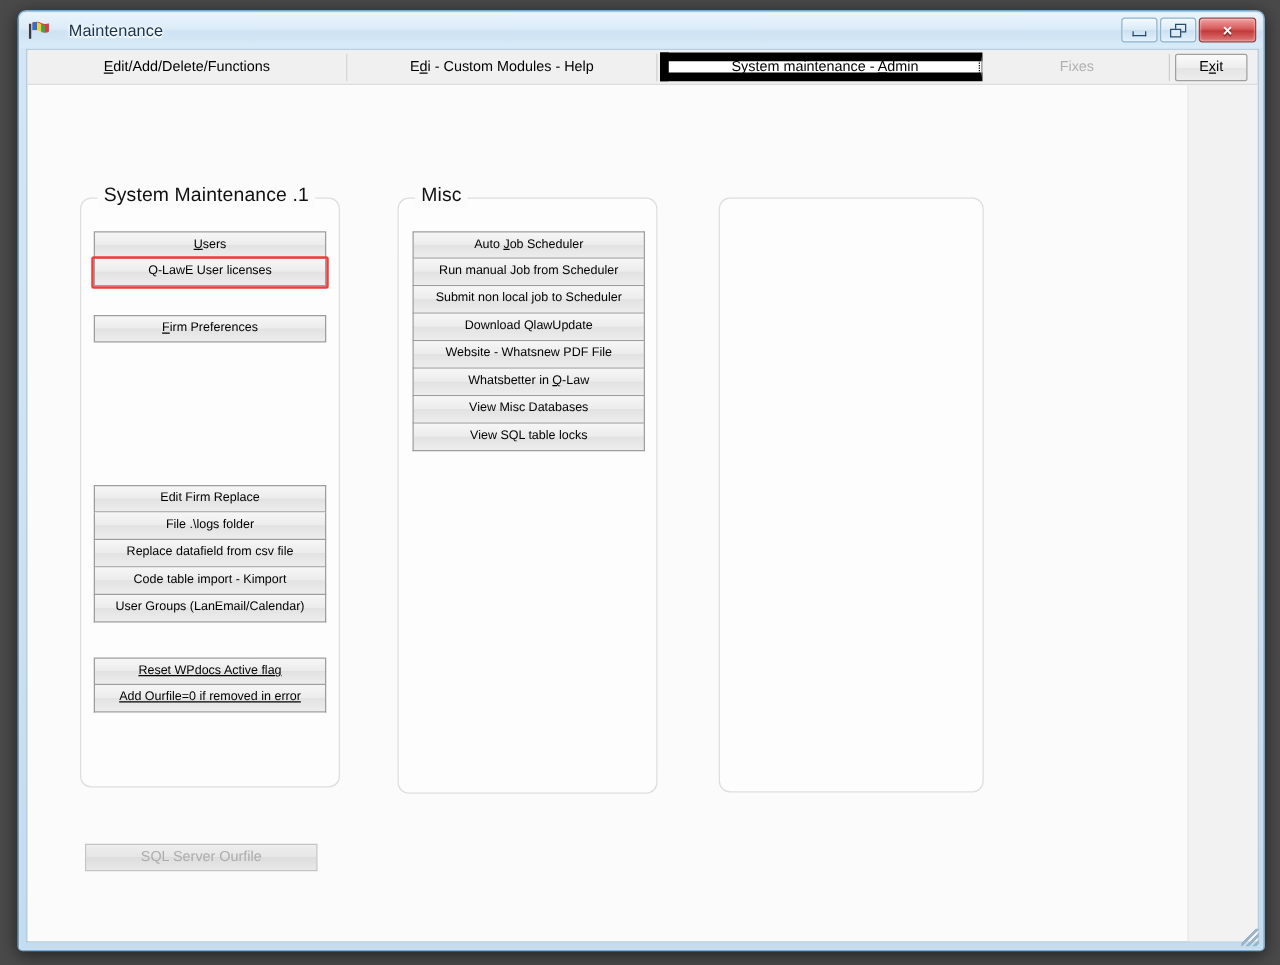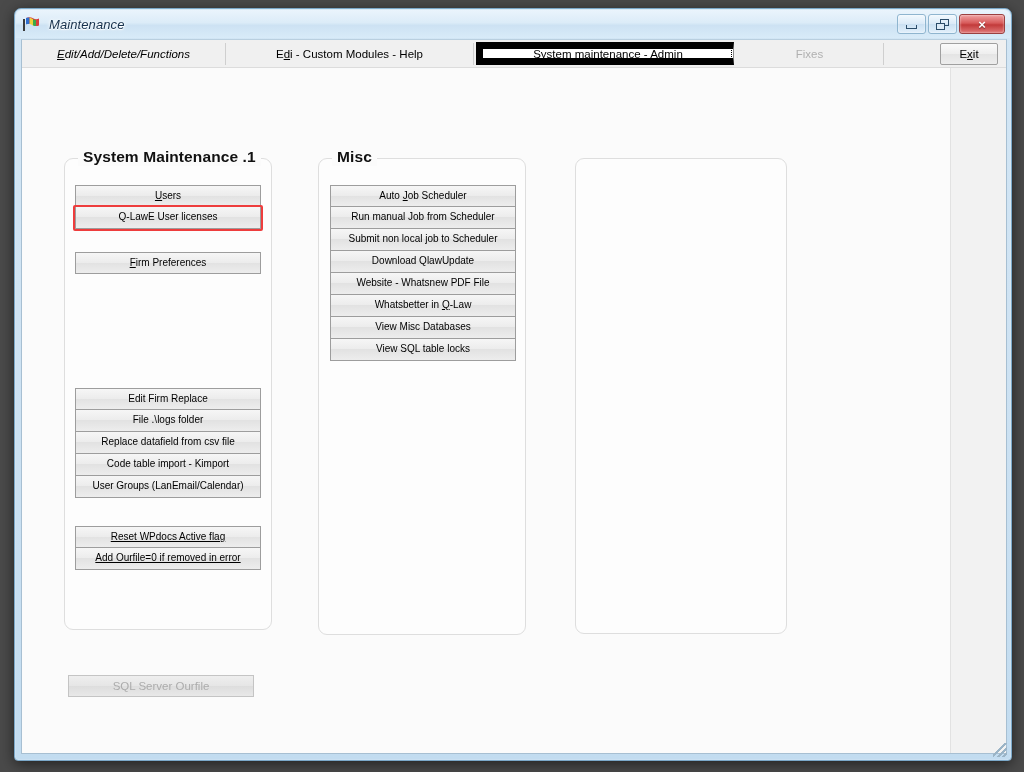--- a/index.html
+++ b/index.html
@@ -45,27 +45,26 @@
     align-items: center;
     z-index: 3;
   }
   #app-icon {
     margin-left: 8px;
     width: 17px; height: 15px;
     position: relative;
     flex: 0 0 auto;
   }
   #app-title {
-    margin-left: 9px;
+    margin-left: 15px;
     font-size: 13px;
     color: #16314d;
     text-shadow: 0 0 3px #fff, 0 0 5px #fff, 0 1px 0 #fff;
     letter-spacing: 0.1px;
     white-space: nowrap;
-    font-style: italic;
   }
   #wincontrols {
     margin-left: auto;
     display: flex;
     align-items: center;
     gap: 2px;
     padding-right: 6px;
   }
   .wbtn {
     width: 29px; height: 20px;
@@ -126,21 +125,21 @@
     height: 22px;
     display: flex; align-items: center; justify-content: center;
     font-size: 11.5px;
     color: #000;
     background: #f0f0f0;
     border-right: 1px solid #cfcfcf;
     cursor: default;
     white-space: nowrap;
     padding: 0 6px;
   }
-  .tab.t1 { width: 204px; font-style: italic; }
+  .tab.t1 { width: 256px; }
   .tab.t2 { width: 248px; }
   .tab.t3 {
     width: 258px;
     background: #ffffff;
     border: 7px solid #000000;
     outline: 1px dotted #000;
     outline-offset: -3px;
     margin: 0 2px;
     height: 23px;
     border-right: 1px solid #8a8a8a;
@@ -187,21 +186,21 @@
     border: 1px solid #dedede;
     border-radius: 9px;
     background: #fdfdfd;
   }
   .groupbox > .gb-title {
     position: absolute;
     top: -11px; left: 13px;
     background: #fbfbfb;
     padding: 0 5px;
     font-size: 15.5px;
-    font-weight: bold;
+    font-weight: normal;
     color: #111;
     white-space: nowrap;
     letter-spacing: 0.1px;
   }
   #gb-sysmaint { left: 42px; top: 90px; width: 208px; height: 472px; }
   #gb-misc     { left: 296px; top: 90px; width: 208px; height: 477px; }
   #gb-empty    { left: 553px; top: 90px; width: 212px; height: 476px; }
 
   
   .btn {

